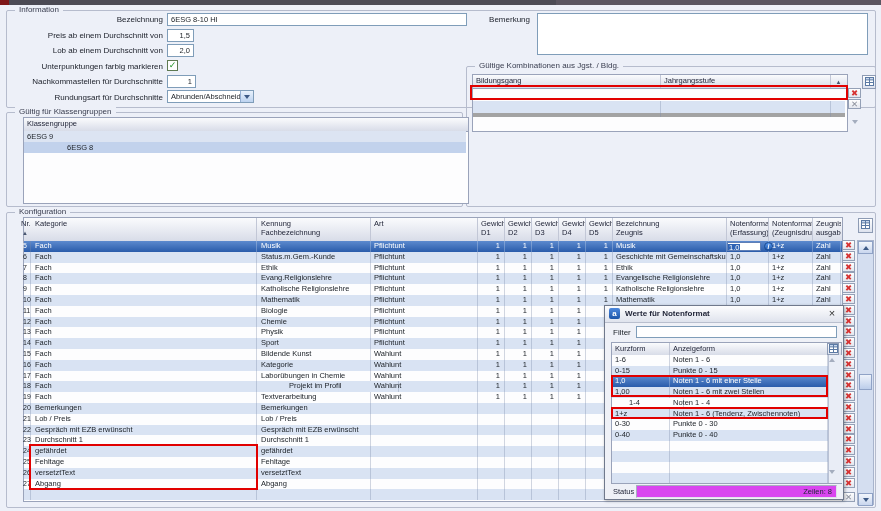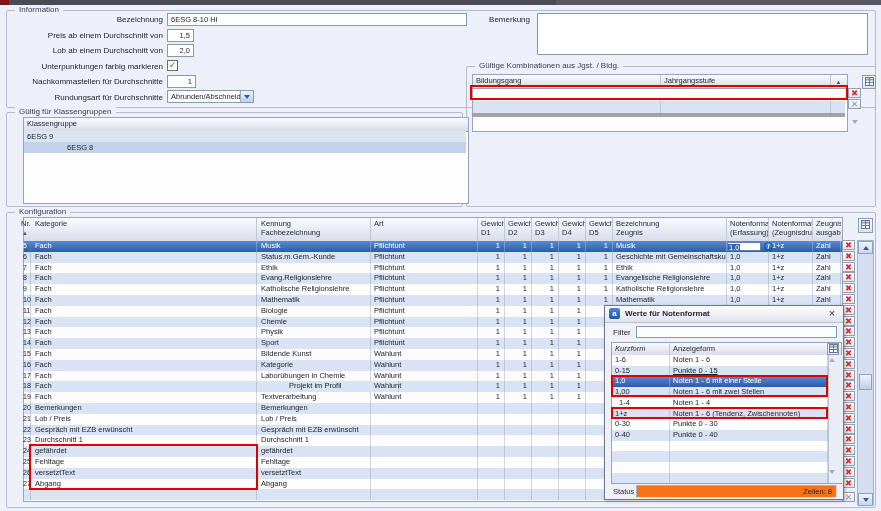--- a/index.html
+++ b/index.html
@@ -36,21 +36,21 @@
   .select .stext{position:absolute;left:3px;top:0;font-size:7.5px;line-height:11px;white-space:nowrap;}
   .select .sbtnd{position:absolute;right:0;top:0;bottom:0;width:12px;background:linear-gradient(#e8f1fc,#bdd3f0);border-left:1px solid #93aed2;display:flex;align-items:center;justify-content:center;}
   .iinfo{position:absolute;width:9px;height:9px;border-radius:50%;background:linear-gradient(#5a9af0,#1d55a8);border:1px solid #184a92;box-sizing:border-box;color:#fff;font-size:6.5px;font-weight:bold;text-align:center;line-height:7.5px;font-style:italic;cursor:pointer;}
   .editbox{position:absolute;background:#fff;border:1px solid #5f7fb6;box-sizing:border-box;overflow:hidden;}
   .editbox span{display:inline-block;background:#2e62b4;color:#fff;font-size:7.5px;line-height:8px;padding:0 1px;}
   #popup{position:absolute;left:604px;top:305px;width:238px;height:193px;background:#eff1f7;border:1px solid #70798c;box-shadow:1px 1px 3px rgba(0,0,0,.3);z-index:10;}
   #popup .titlebar{position:absolute;left:0;top:0;right:0;height:16px;background:linear-gradient(#fdfdfe,#dfe3ed);border-bottom:1px solid #b9bfce;}
   #popup .appicon{position:absolute;left:4px;top:2px;width:11px;height:11px;border-radius:2px;background:linear-gradient(#4d88dd,#1d55a8);color:#fff;font-size:8px;font-weight:bold;text-align:center;line-height:11px;}
   #popup .ptitle{position:absolute;left:20px;top:3px;font-size:8px;font-weight:bold;color:#23273a;white-space:nowrap;}
   #popup .pclose{position:absolute;right:4px;top:1px;width:14px;height:13px;text-align:center;line-height:13px;font-size:11px;color:#333;cursor:pointer;}
-  .statusfield{position:absolute;background:#f97316;border:1px solid #a7aebf;border-bottom-color:#dfe2ea;border-right-color:#dfe2ea;box-sizing:border-box;font-size:7.5px;line-height:11px;text-align:right;padding:0 4px;color:#23273a;}
+  .statusfield{position:absolute;background:#d946ef;border:1px solid #a7aebf;border-bottom-color:#dfe2ea;border-right-color:#dfe2ea;box-sizing:border-box;font-size:7.5px;line-height:11px;text-align:right;padding:0 4px;color:#23273a;}
   .topstrip{position:absolute;left:0;top:0;width:881px;height:5px;background:#4c4b55;}
   .topstrip .redcorner{position:absolute;left:0;top:0;width:9px;height:5px;background:#7e1618;}
   .topstrip .rightseg{position:absolute;left:556px;top:0;right:0;height:5px;background:#5a5560;}
 </style>
 </head>
 <body>
 
 <div id="screen">
 
   <div class="topstrip">
@@ -570,44 +570,44 @@
   <div id="popup">
     <div class="titlebar">
       <span class="appicon">a</span>
       <span class="ptitle">Werte für Notenformat</span>
       <span class="pclose">×</span>
     </div>
     <div class="abs" style="left:8px;top:22px;font-size:8px;">Filter</div>
     <div class="inp" style="left:31px;top:20px;width:201px;height:12px;"></div>
     <div class="tbl" id="popup-table" style="left:6px;top:36px;width:229px;height:140px;">
         <div class="thead" style="top: 0px; height: 12px;">
-          <div class="hc" style="left: 0px; width: 58px; padding-top: 1.5px; font-style: italic;">Kurzform</div>
+          <div class="hc" style="left: 0px; width: 58px; padding-top: 1.5px;">Kurzform</div>
           <div class="hc" style="left: 58px; width: 158px; padding-top: 1.5px;">Anzeigeform</div>
         </div>
         <div class="row" style="top: 12px; height: 10.7px; width: 216px; background: rgb(253, 253, 254);">
           <div class="c" style="left: 0px; width: 58px;">1-6</div>
           <div class="c" style="left: 58px; width: 158px;">Noten 1 - 6</div>
         </div>
         <div class="row" style="top: 12px; height: 0px; width: 0px;"></div>
         <div class="row" style="top: 22.7px; height: 10.7px; width: 216px; background: rgb(217, 227, 243);">
           <div class="c" style="left: 0px; width: 58px;">0-15</div>
-          <div class="c" style="left: 58px; width: 158px; text-decoration: underline;">Punkte 0 - 15</div>
+          <div class="c" style="left: 58px; width: 158px;">Punkte 0 - 15</div>
         </div>
         <div class="row" style="top: 22.7px; height: 0px; width: 0px;"></div>
         <div class="row selrow" style="top: 33.4px; height: 10.7px; width: 216px;">
           <div class="c" style="left: 0px; width: 58px;">1,0</div>
           <div class="c" style="left: 58px; width: 158px;">Noten 1 - 6 mit einer Stelle</div>
         </div>
         <div class="row" style="top: 44.1px; height: 10.7px; width: 216px; background: rgb(217, 227, 243);">
           <div class="c" style="left: 0px; width: 58px;">1,00</div>
           <div class="c" style="left: 58px; width: 158px;">Noten 1 - 6 mit zwei Stellen</div>
         </div>
         <div class="row" style="top: 44.1px; height: 0px; width: 0px;"></div>
         <div class="row" style="top: 54.8px; height: 10.7px; width: 216px; background: rgb(253, 253, 254);">
-          <div class="c" style="left: 4px; width: 58px;">1-4</div>
+          <div class="c" style="left: 14px; width: 58px;">1-4</div>
           <div class="c" style="left: 58px; width: 158px;">Noten 1 - 4</div>
         </div>
         <div class="row" style="top: 54.8px; height: 0px; width: 0px;"></div>
         <div class="row" style="top: 65.5px; height: 10.7px; width: 216px; background: rgb(217, 227, 243);">
           <div class="c" style="left: 0px; width: 58px;">1+z</div>
           <div class="c" style="left: 58px; width: 158px;">Noten 1 - 6 (Tendenz, Zwischennoten)</div>
         </div>
         <div class="row" style="top: 65.5px; height: 0px; width: 0px;"></div>
         <div class="row" style="top: 76.2px; height: 10.7px; width: 216px; background: rgb(253, 253, 254);">
           <div class="c" style="left: 0px; width: 58px;">0-30</div>

